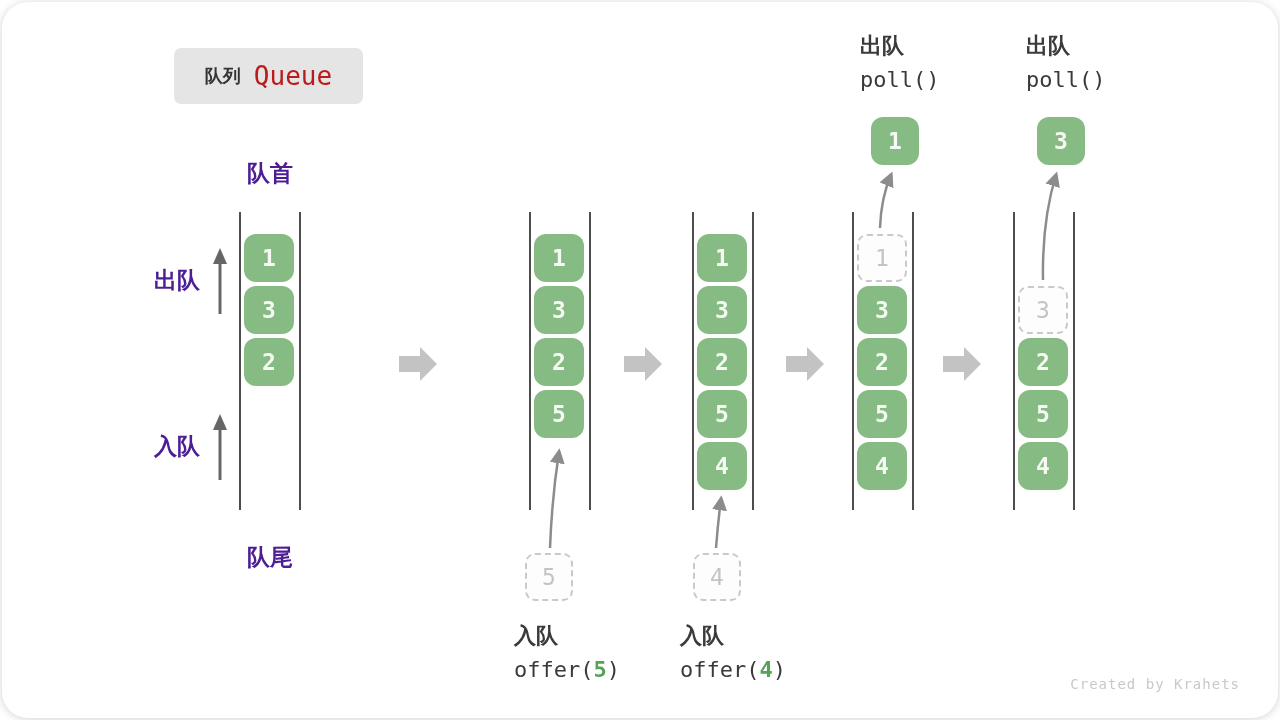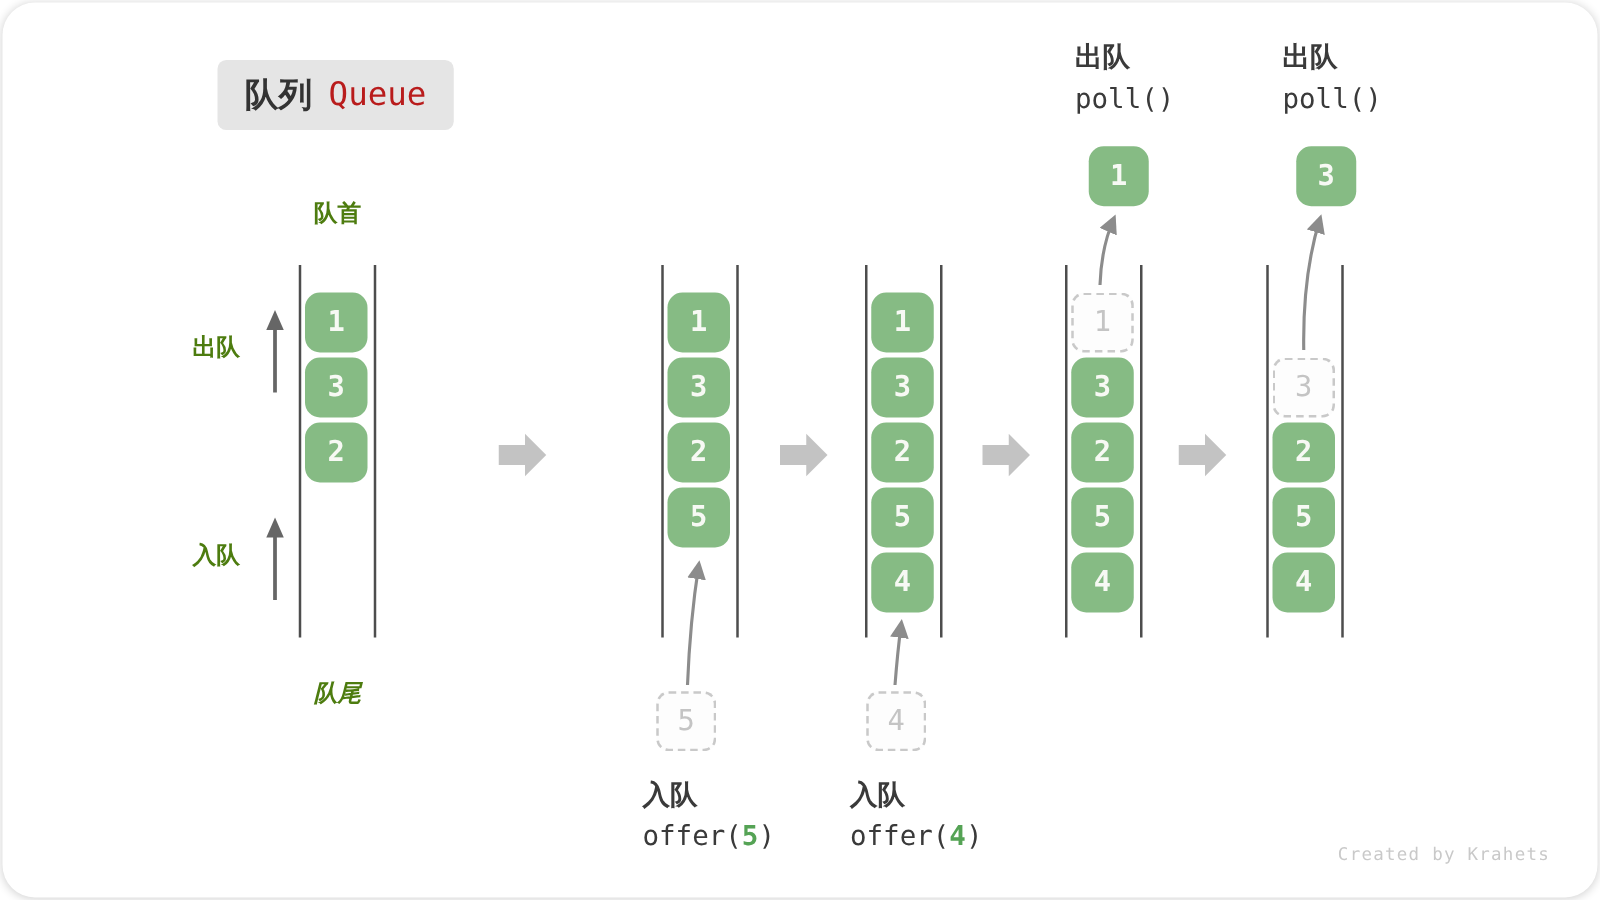--- a/index.html
+++ b/index.html
@@ -11,26 +11,26 @@
     background: #ffffff; border-radius: 26px;
     box-shadow: 0 1px 8px rgba(0,0,0,0.18);
   }
 
   
   .badge {
     position: absolute; left: 172px; top: 46px; width: 189px; height: 56px;
     background: #e5e5e5; border-radius: 7px;
     display: flex; align-items: center; justify-content: center; gap: 13px;
   }
-  .badge .zh { font-size: 27px; font-weight: 700; color: #333333; }
+  .badge .zh { font-size: 18px; font-weight: 700; color: #333333; }
   .badge .en { font-size: 26px; font-weight: 400; color: #b91c1c;
                font-family: "DejaVu Sans Mono", monospace; }
 
   
-  .cn-label { position: absolute; font-size: 19px; font-weight: 700; color: #4d7c0f; }
+  .cn-label { position: absolute; font-size: 23px; font-weight: 700; color: #4c1d95; }
 
   
   .qcol { position: absolute; top: 210px; width: 62px; height: 298px; }
   .vline { position: absolute; top: 0; width: 2px; height: 298px; background: #4d4d4d; }
   .vline.l { left: 0; } .vline.r { right: 0; }
 
   .cell {
     position: absolute; left: 5px; width: 50px; height: 48px;
     border-radius: 12px; display: flex; align-items: center; justify-content: center;
     font-family: "DejaVu Sans Mono", monospace; font-size: 23px; font-weight: 700;
@@ -66,21 +66,21 @@
 <body>
 
 <div class="canvas">
 
   <div class="badge">
     <span class="zh">队列</span>
     <span class="en">Queue</span>
   </div>
 
   <div class="cn-label" style="left:237px; top:156px; width:62px; text-align:center;">队首</div>
-  <div class="cn-label" style="left:237px; top:540px; width:62px; text-align:center;font-style:italic;">队尾</div>
+  <div class="cn-label" style="left:237px; top:540px; width:62px; text-align:center;">队尾</div>
   <div class="cn-label" style="left:152px; top:263px;">出队</div>
   <div class="cn-label" style="left:152px; top:429px;">入队</div>
 
   <div class="qcol" style="left:237px;">
     <div class="vline l"></div>
     <div class="vline r"></div>
     <div class="cell green s0">1</div>
     <div class="cell green s1">3</div>
     <div class="cell green s2">2</div>
   </div>

